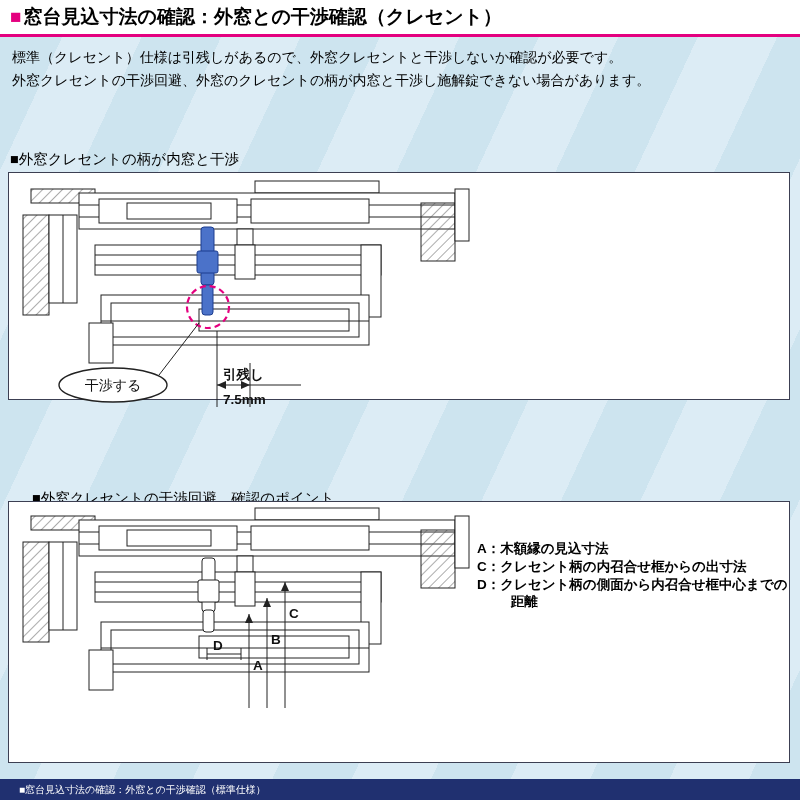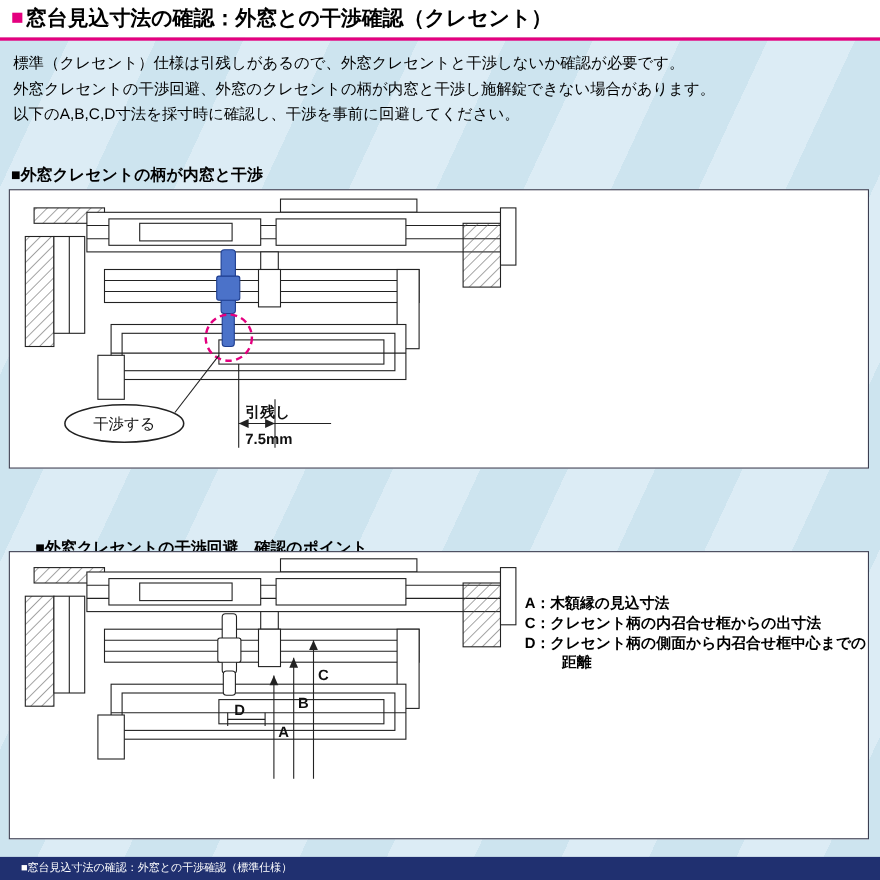--- a/index.html
+++ b/index.html
@@ -9,25 +9,25 @@
     background:repeating-linear-gradient(115deg,#cde4ef 0px,#cde4ef 72px,#dcecf5 72px,#dcecf5 144px);
   }
   .header-bar{
     position:absolute;top:0;left:0;right:0;height:34px;background:#ffffff;
     display:flex;align-items:center;padding:0 10px;box-sizing:border-box;
   }
   .title-bullet{color:#e4007f;font-size:19px;font-weight:bold;margin-right:2px;}
   .page-title{color:#000;font-size:19px;font-weight:bold;letter-spacing:0px;white-space:nowrap;}
   .title-underline{position:absolute;top:34px;left:0;right:0;height:3px;background:#e4007f;}
   .intro{position:absolute;top:46px;left:12px;right:10px;color:#000;font-size:14px;line-height:23px;}
-  .section-heading{position:absolute;left:10px;color:#000;font-size:14.5px;font-weight:bold;white-space:nowrap;}
+  .section-heading{position:absolute;left:10px;color:#000;font-size:14.5px;font-weight:normal;white-space:nowrap;}
   .heading-1{top:150px;}
   .heading-2{top:489px;margin-left:22px;}
   .panel{position:absolute;left:8px;width:782px;background:#ffffff;border:1px solid #3c3f52;box-sizing:border-box;}
-  .panel-1{top:172px;height:254px;}
+  .panel-1{top:172px;height:228px;}
   .panel-2{top:501px;height:262px;}
   .legend{position:absolute;left:447px;top:38px;width:322px;margin-left:21px;}
   .legend-item{font-size:13.5px;line-height:17px;font-weight:bold;color:#000;
     padding-left:2.5em;text-indent:-2.5em;margin-bottom:1px;}
   .footer-bar{position:absolute;top:779px;left:0;right:0;height:21px;background:#203070;
     color:#ffffff;font-size:10px;line-height:21px;padding-left:19px;box-sizing:border-box;
     white-space:nowrap;overflow:hidden;}
   svg text{font-family:"Liberation Sans","DejaVu Sans",sans-serif;}
 </style>
 </head>
@@ -37,21 +37,20 @@
 
   <div class="header-bar">
     <span class="title-bullet">■</span>
     <span class="page-title">窓台見込寸法の確認：外窓との干渉確認（クレセント）</span>
   </div>
   <div class="title-underline"></div>
 
   <div class="intro">
     <div>標準（クレセント）仕様は引残しがあるので、外窓クレセントと干渉しないか確認が必要です。</div>
     <div>外窓クレセントの干渉回避、外窓のクレセントの柄が内窓と干渉し施解錠できない場合があります。</div>
-    <div>以下のA,B,C,D寸法を採寸時に確認し、干渉を事前に回避してください。</div>
   </div>
 
   <div class="section-heading heading-1">■外窓クレセントの柄が内窓と干渉</div>
 
   <div class="panel panel-1">
     <svg width="780" height="244" viewBox="0 0 780 244">
       <defs>
         <pattern id="h1" width="7" height="7" patternUnits="userSpaceOnUse" patternTransform="rotate(45)">
           <line x1="0" y1="0" x2="0" y2="7" stroke="#5a5a5a" stroke-width="1"></line>
         </pattern>

